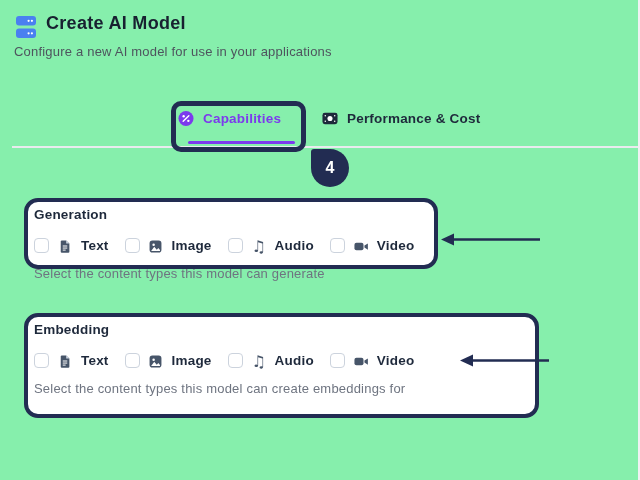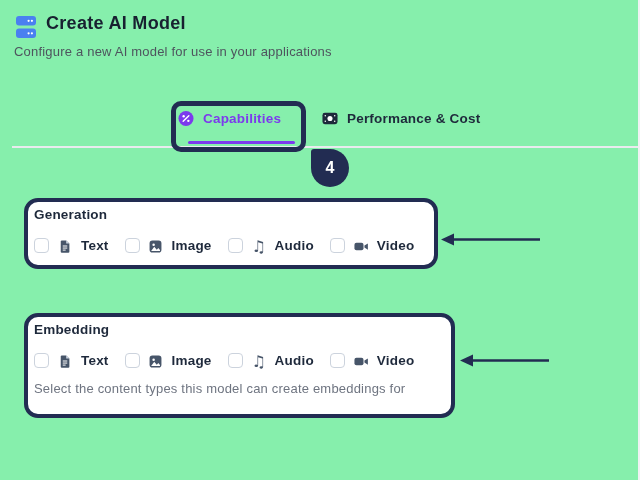--- a/index.html
+++ b/index.html
@@ -53,21 +53,21 @@
   .arrow-generation { left:440px; top:231px; }
   .arrow-embedding  { left:459px; top:352px; }
 
   
   .section-box {
     position:absolute; background:#fff;
     border:4.5px solid #222c52; border-radius:14px;
     padding:5px 10px 0 6px;
   }
   .box-generation { left:24px; top:198px; width:414px; height:71px; }
-  .box-embedding  { left:24px; top:313px; width:431px; height:105px; }
+  .box-embedding  { left:24px; top:313px; width:515px; height:105px; }
   .section-title { font-size:13.5px; font-weight:700; color:#1e293b; letter-spacing:.2px; }
   .options-row { display:flex; align-items:center; gap:16px; margin-top:16px; }
   .option { display:flex; align-items:flex-start; gap:8px; }
   .checkbox {
     width:15px; height:15px; border:1.7px solid #ccd3dd; border-radius:4px;
     background:#fff; flex:0 0 auto;
   }
   .option-icon { display:flex; align-items:center; justify-content:center; width:16px; height:16px; }
   .option-icon svg { display:block; }
   .music-glyph { font-size:16px; line-height:15px; color:#475569; font-family:"DejaVu Sans",sans-serif; }
@@ -163,20 +163,21 @@
         <span class="checkbox"></span>
         <span class="option-icon">
           <svg width="16" height="15" viewBox="0 0 24 24">
             <rect x="1.5" y="6" width="14.5" height="12" rx="3.2" fill="#475569"></rect>
             <path d="M17.5 10.3 L23 7 V17 L17.5 13.7 Z" fill="#475569"></path>
           </svg>
         </span>
         <span class="option-label">Video</span>
       </label>
     </div>
+    <div class="section-helper">Select the content types this model can generate</div>
   </div>
 
   <div class="section-box box-embedding">
     <div class="section-title">Embedding</div>
     <div class="options-row">
       <label class="option">
         <span class="checkbox"></span>
         <span class="option-icon">
           <svg width="14" height="15" viewBox="0 0 24 24">
             <path d="M6.5 1.5H14l5.5 5.5v14a1.8 1.8 0 0 1-1.8 1.8H6.5a1.8 1.8 0 0 1-1.8-1.8v-17.7A1.8 1.8 0 0 1 6.5 1.5z" fill="#475569"></path>

